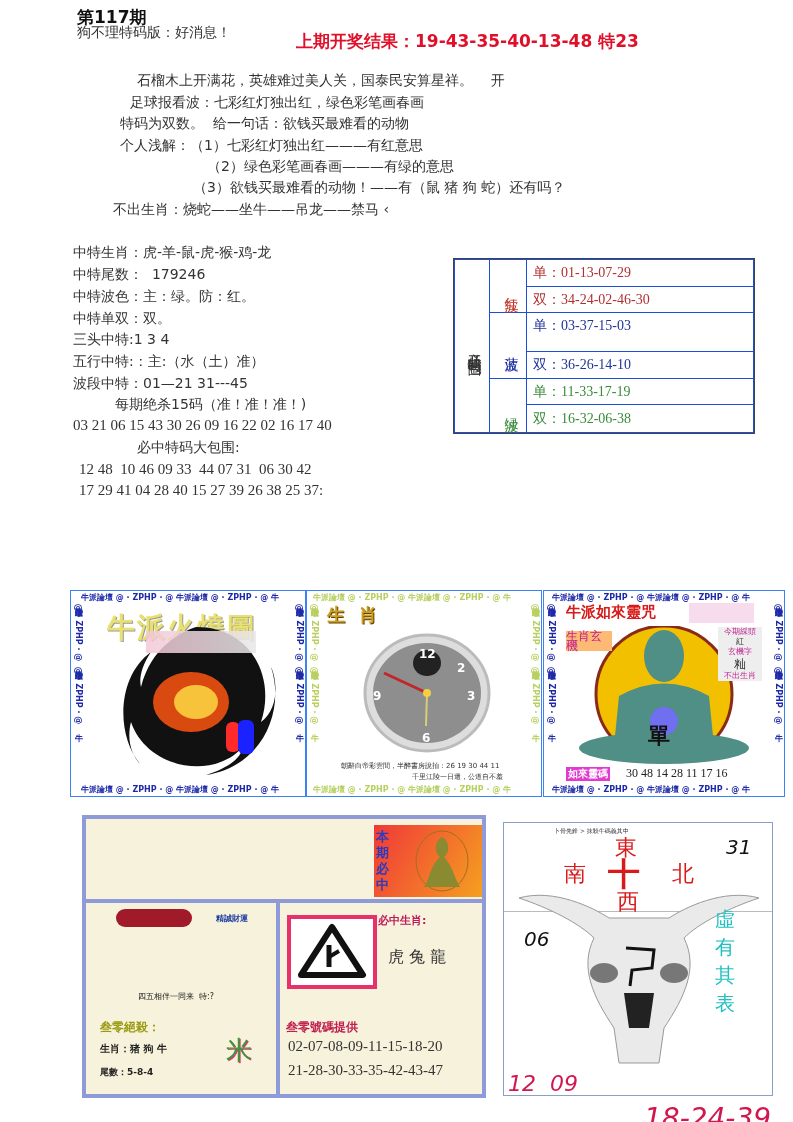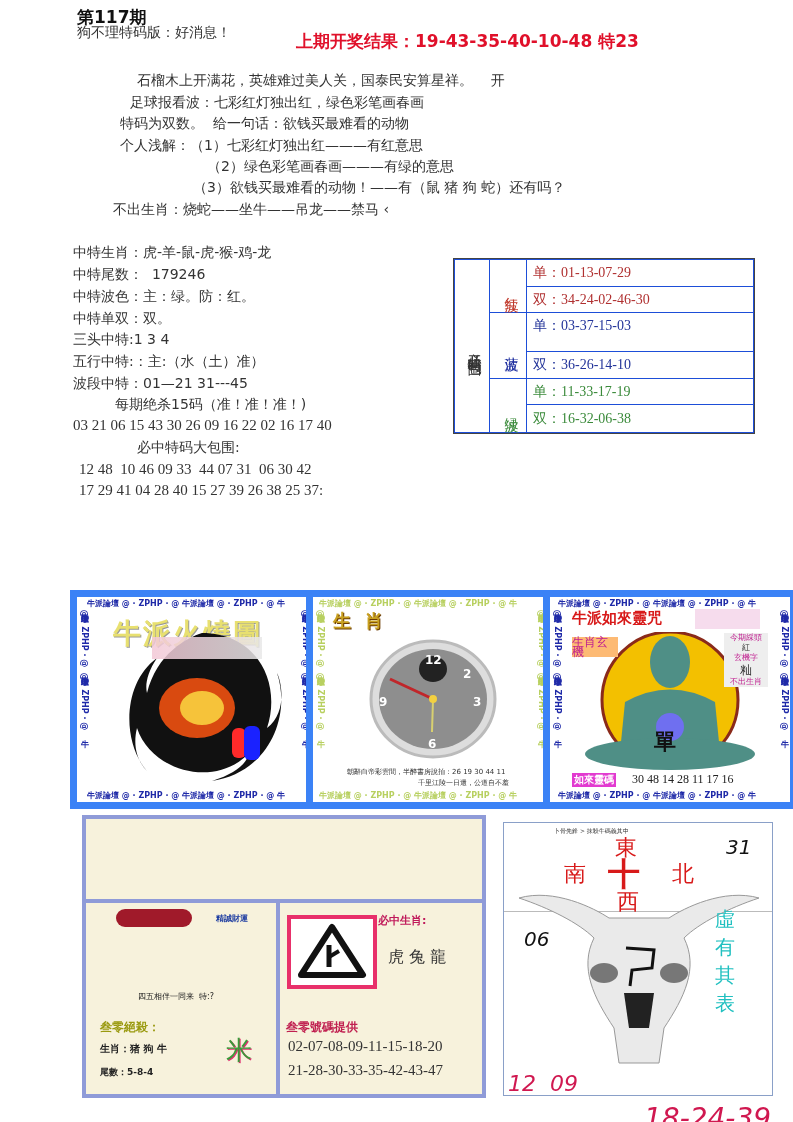--- a/index.html
+++ b/index.html
@@ -10,33 +10,33 @@
   #dogline{left:77px;top:24px;font-size:14px;color:#333;}
   #lastresult{left:296px;top:30px;font-size:17px;font-weight:bold;color:#e0102a;white-space:pre;}
   .poem{font-size:14px;color:#333;white-space:pre;}
   .info{font-size:14px;color:#333;white-space:pre;left:73px;}
   
   #wavebox{left:453px;top:258px;width:300px;height:174px;border:1px solid #444;}
   #wavebox table{border-collapse:collapse;width:100%;height:100%;}
   #wavebox td{border:1px solid #1d4ed8;font-size:14px;padding:0 6px;font-family:"Liberation Serif","DejaVu Serif",serif;}
   .vert{writing-mode:vertical-rl;text-orientation:upright;letter-spacing:2px;vertical-align:top;text-align:center;padding-top:4px!important;}
   
-  .panel{position:absolute;border:7px solid #3b82f6;overflow:hidden;}
+  .panel{position:absolute;border:1px solid #3b82f6;overflow:hidden;}
   .strip{position:absolute;font-size:8px;font-weight:bold;white-space:nowrap;overflow:hidden;}
   .vstrip{position:absolute;font-size:8px;font-weight:bold;writing-mode:vertical-rl;white-space:nowrap;overflow:hidden;}
   
   #card{left:82px;top:815px;width:404px;height:283px;background:#f7f2dc;border:4px solid #8f9bd8;box-sizing:border-box;}
   #skull{left:503px;top:822px;width:268px;height:272px;border:1px solid #8aa0c8;background:#fff;}
 </style>
 </head>
 <body>
 
 <div class="abs" id="issue">第117期</div>
 <div class="abs" id="dogline">狗不理特码版：好消息！</div>
-<div class="abs" id="lastresult">上期开奖结果：19-43-35-40-10-48 特23</div>
+<div class="abs" id="lastresult">上期开奖结果：19-43-35-40-13-48 特23</div>
 
 <div>
   <div class="abs poem" style="left:137px;top:72px;">石榴木上开满花，英雄难过美人关，国泰民安算星祥。    开</div>
   <div class="abs poem" style="left:130px;top:94px;">足球报看波：七彩红灯独出红，绿色彩笔画春画</div>
   <div class="abs poem" style="left:120px;top:115px;">特码为双数。  给一句话：欲钱买最难看的动物</div>
   <div class="abs poem" style="left:120px;top:137px;">个人浅解：（1）七彩红灯独出红———有红意思</div>
   <div class="abs poem" style="left:207px;top:158px;">（2）绿色彩笔画春画———有绿的意思</div>
   <div class="abs poem" style="left:193px;top:179px;">（3）欲钱买最难看的动物！——有（鼠 猪 狗 蛇）还有吗？</div>
   <div class="abs poem" style="left:113px;top:201px;">不出生肖：烧蛇——坐牛——吊龙——禁马 ‹</div>
 </div>
@@ -147,20 +147,27 @@
     <div style="color:#c02090">玄機字</div>
     <div style="font-size:12px;line-height:14px">籼</div>
     <div style="color:#c02090">不出生肖</div>
   </div>
   <div class="abs" style="left:104px;top:130px;font-size:22px;font-weight:bold;color:#111;">單</div>
   <div class="abs" style="left:22px;top:176px;font-size:10px;font-weight:bold;color:#fff;background:#e23ad0;padding:0 2px;">如來靈碼</div>
   <div class="abs serif" style="left:82px;top:175px;font-size:12px;color:#222;white-space:nowrap;">30 48 14 28 11 17 16</div>
 </div>
 
 <div class="abs" id="card">
+  <div class="abs" style="left:288px;top:6px;width:108px;height:72px;background:linear-gradient(120deg,#f03838,#f5a020);">
+    <div style="position:absolute;left:2px;top:4px;width:16px;font-size:13px;font-weight:bold;line-height:16px;color:#2a3ac0;">本期必中</div>
+    <svg style="position:absolute;left:38px;top:4px" width="60" height="64">
+      <ellipse cx="30" cy="32" rx="26" ry="30" fill="none" stroke="#a07020" stroke-width="1"></ellipse>
+      <path d="M30 8 C22 12 22 24 28 28 C18 36 18 50 12 58 L48 58 C42 48 40 36 32 28 C38 24 38 12 30 8Z" fill="#8a8a30"></path>
+    </svg>
+  </div>
   <div class="abs" style="left:0;top:80px;width:396px;height:4px;background:#8f9bd8;"></div>
   <div class="abs" style="left:190px;top:84px;width:4px;height:192px;background:#8f9bd8;"></div>
   <div class="abs" style="left:30px;top:90px;width:76px;height:18px;border-radius:9px;background:#a01a2a;"></div>
   <div class="abs" style="left:130px;top:94px;font-size:8px;color:#1a3aa0;font-weight:bold;">精誠財運</div>
   <div class="abs" style="left:52px;top:172px;font-size:8px;color:#222;white-space:pre;">四五相伴一同来  特:?</div>
   <div class="abs" style="left:14px;top:200px;font-size:12px;font-weight:bold;color:#9a9a10;">叁零絕殺：</div>
   <div class="abs" style="left:14px;top:223px;font-size:10px;font-weight:bold;color:#222;white-space:pre;">生肖：猪 狗 牛</div>
   <div class="abs" style="left:14px;top:247px;font-size:9px;font-weight:bold;color:#222;">尾數：5-8-4</div>
   <div class="abs" style="left:140px;top:214px;font-size:26px;color:#3a9a3a;text-shadow:1px 1px 0 #e03070;">米</div>
   <div class="abs" style="left:201px;top:96px;width:90px;height:74px;border:4px solid #e8306a;background:#fff;box-sizing:border-box;">

